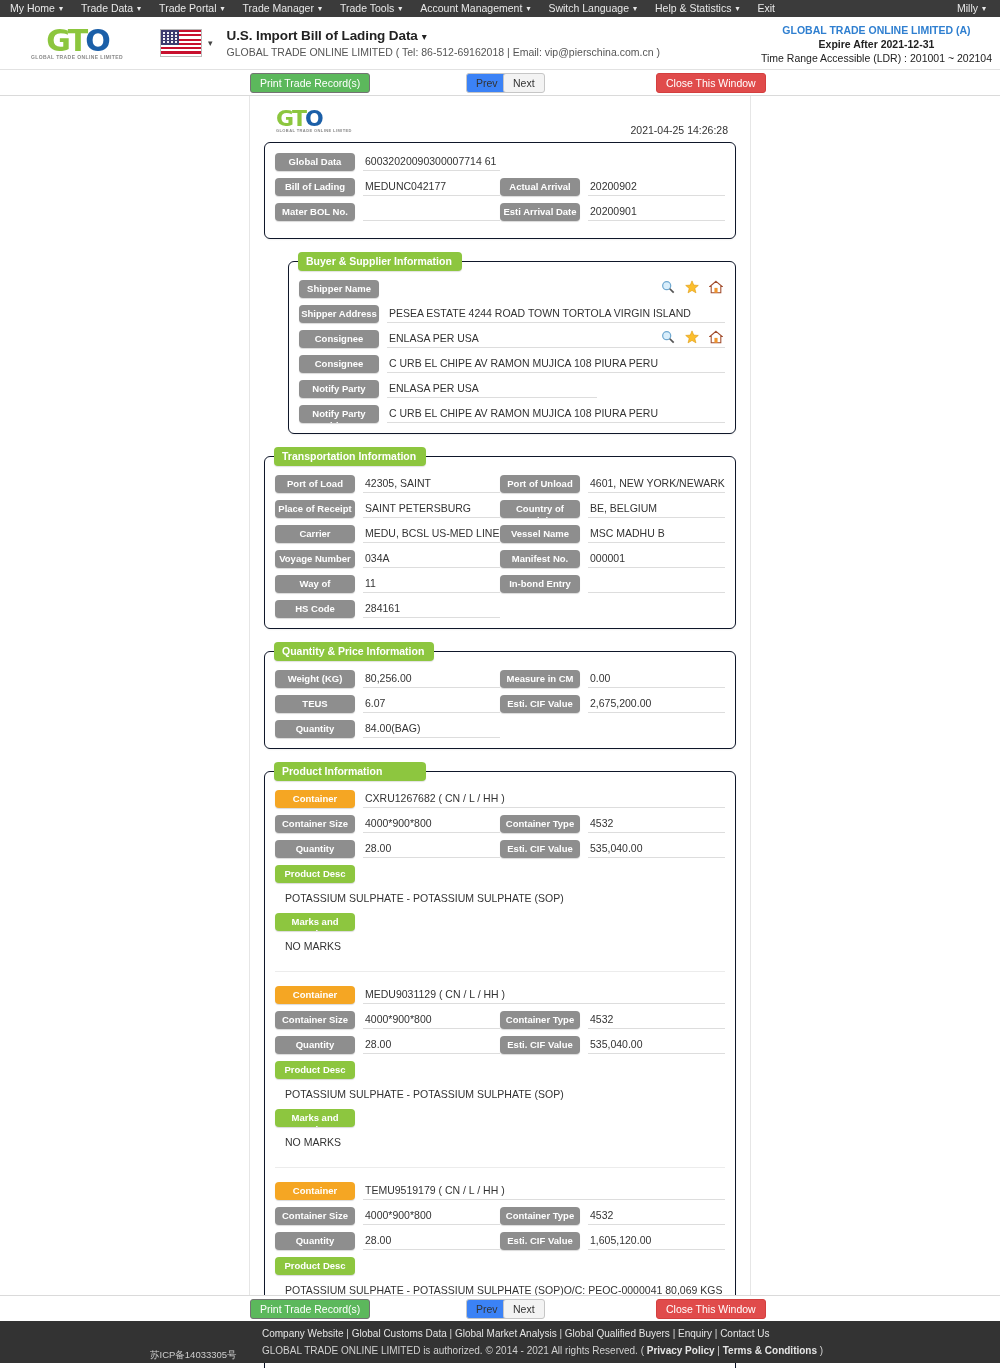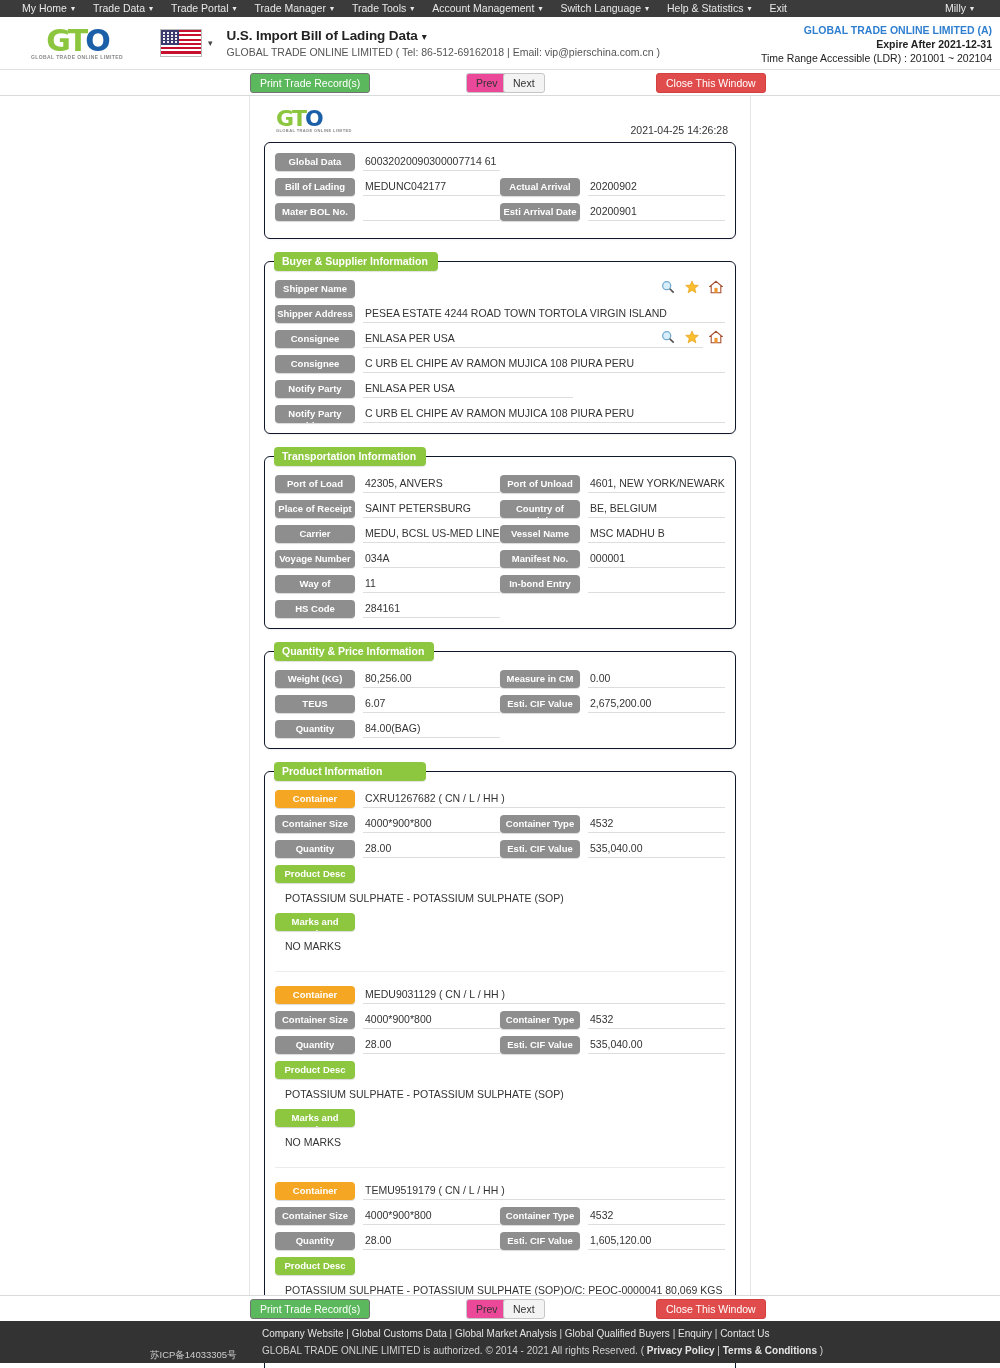--- a/index.html
+++ b/index.html
@@ -13,21 +13,21 @@
     font-size: 12px;
     overflow: hidden;
   }
 
   
   .topnav {
     background: #3b3b3b;
     height: 17px;
     display: flex;
     align-items: center;
-    padding: 0 20px;
+    padding: 0 8px;
     color: #e8e8e8;
     font-size: 10.5px;
     position: relative;
     justify-content: flex-end;
   }
   .topnav .nav-item {
     padding: 0 9px;
     white-space: nowrap;
     cursor: pointer;
     line-height: 17px;
@@ -122,21 +122,21 @@
   .title-line1 .tcaret { font-weight: normal; font-size: 10px; margin-left: 4px; }
   .title-line2 {
     font-size: 10.5px;
     color: #555;
     margin-top: 3px;
   }
   .header-right {
     position: absolute;
     right: 8px;
     top: 6px;
-    text-align: right;
+    text-align: center;
     font-size: 10.5px;
     line-height: 14px;
   }
   .hr-company { color: #2f7fd0; font-weight: bold; }
   .hr-expire { color: #222; font-weight: bold; }
   .hr-range { color: #222; }
 
   
   .actionbar {
     height: 26px;
@@ -153,21 +153,21 @@
     cursor: pointer;
     white-space: nowrap;
     line-height: 12px;
   }
   .btn-print {
     left: 250px;
     background: #5cb85c;
     border: 1px solid #737373;
     color: #fff;
   }
-  .btn-prev { left: 466px; background: #ec4899; border: 1px solid #c6c6c6; color: #333; }
+  .btn-prev { left: 466px; background: #3b82f6; border: 1px solid #c6c6c6; color: #333; }
   .btn-next { left: 503px; background: #f3f3f3; border: 1px solid #c6c6c6; color: #333; }
   .btn-close {
     left: 656px;
     background: #e04b4b;
     border: 1px solid #d43f3f;
     color: #fff;
   }
 
   
   .page-body {
@@ -461,21 +461,21 @@
           <div class="lbl">Mater BOL No.</div>
           <div class="val empty"></div>
         </div>
         <div class="field">
           <div class="lbl">Esti Arrival Date</div>
           <div class="val">20200901</div>
         </div>
       </div>
     </div>
 
-    <div class="panel with-title" style="margin-top:22px;">
+    <div class="panel with-title" style="margin-top:22px;margin-left:24px;">
       <div class="panel-title">Buyer &amp; Supplier Information</div>
 
       <div class="row">
         <div class="field">
           <div class="lbl">Shipper Name</div>
         </div>
         <div class="icon-row">
           <span class="ic">
             <svg viewBox="0 0 16 16" width="14" height="14">
                 <circle cx="6.5" cy="6.5" r="4.6" fill="#d9eefb" stroke="#6fa8d0" stroke-width="1.4"></circle>
@@ -550,21 +550,21 @@
         </div>
       </div>
     </div>
 
     <div class="panel with-title" style="margin-top:22px;">
       <div class="panel-title">Transportation Information</div>
 
       <div class="row">
         <div class="field">
           <div class="lbl">Port of Load</div>
-          <div class="val">42305, ANVERS</div>
+          <div class="val">42305, SAINT</div>
         </div>
         <div class="field">
           <div class="lbl">Port of Unload</div>
           <div class="val">4601, NEW YORK/NEWARK AREA</div>
         </div>
       </div>
       <div class="row">
         <div class="field">
           <div class="lbl">Place of Receipt</div>
           <div class="val">SAINT PETERSBURG</div>

